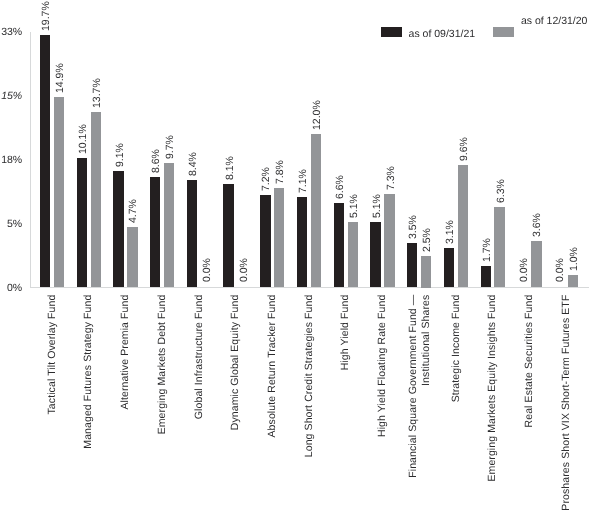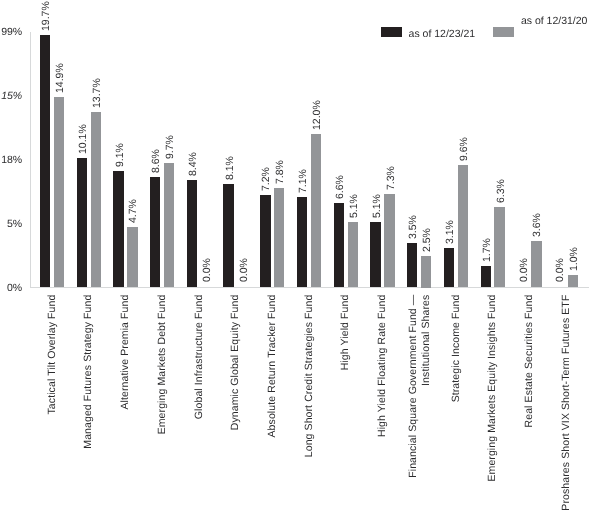--- a/index.html
+++ b/index.html
@@ -25,21 +25,21 @@
 </style>
 </head>
 <body>
 
 <div id="chart">
 
   <div class="axisline" style="left:30px;top:31.5px;width:1px;height:256px;"></div>
   <div class="axisline" style="left:30px;top:287px;width:559px;height:1px;"></div>
 
   <div id="yticks">
-      <div class="ytick" style="left: 0px; width: 22.2px; top: 27.3px;">99%</div>
+      <div class="ytick" style="left: 0px; width: 22.2px; top: 27.3px;">33%</div>
       <div class="ytick" style="left: 0px; width: 22.2px; top: 91.3px; font-style: italic;">15%</div>
       <div class="ytick" style="left: 0px; width: 22.2px; top: 155.3px;">18%</div>
       <div class="ytick" style="left: 0px; width: 22.2px; top: 219.3px;">5%</div>
       <div class="ytick" style="left: 0px; width: 22.2px; top: 283.3px;">0%</div>
     </div>
   <div id="bars">
       <div class="bar" style="left: 39.84px; top: 35.34px; width: 10.33px; height: 252.16px; background: rgb(35, 31, 32);"></div>
       <div class="bar" style="left: 53.78px; top: 96.78px; width: 10.33px; height: 190.72px; background: rgb(147, 149, 152);"></div>
       <div class="bar" style="left: 76.565px; top: 158.22px; width: 10.33px; height: 129.28px; background: rgb(35, 31, 32);"></div>
       <div class="bar" style="left: 90.505px; top: 112.14px; width: 10.33px; height: 175.36px; background: rgb(147, 149, 152);"></div>
@@ -141,18 +141,18 @@
       </div>
       <div class="catlabel" style="left: 523.1px; top: 511px; width: 216.4px;">
         <span class="catline">Real Estate Securities Fund</span>
       </div>
       <div class="catlabel" style="left: 559.825px; top: 511px; width: 216.4px;">
         <span class="catline">Proshares Short VIX Short-Term Futures ETF</span>
       </div>
     </div>
   <div id="legend">
       <div class="legend-swatch" style="left: 380.9px; top: 27.2px; width: 21.2px; height: 9.4px; background: rgb(35, 31, 32);"></div>
-      <div class="legend-text" style="left: 408.6px; top: 29.2px;">as of 12/23/21</div>
+      <div class="legend-text" style="left: 408.6px; top: 29.2px;">as of 09/31/21</div>
       <div class="legend-swatch" style="left: 493.2px; top: 27.2px; width: 21.2px; height: 9.4px; background: rgb(147, 149, 152);"></div>
       <div class="legend-text" style="left: 520.9px; top: 16px;">as of 12/31/20</div>
     </div>
 
 </div>
 
 </body></html>

